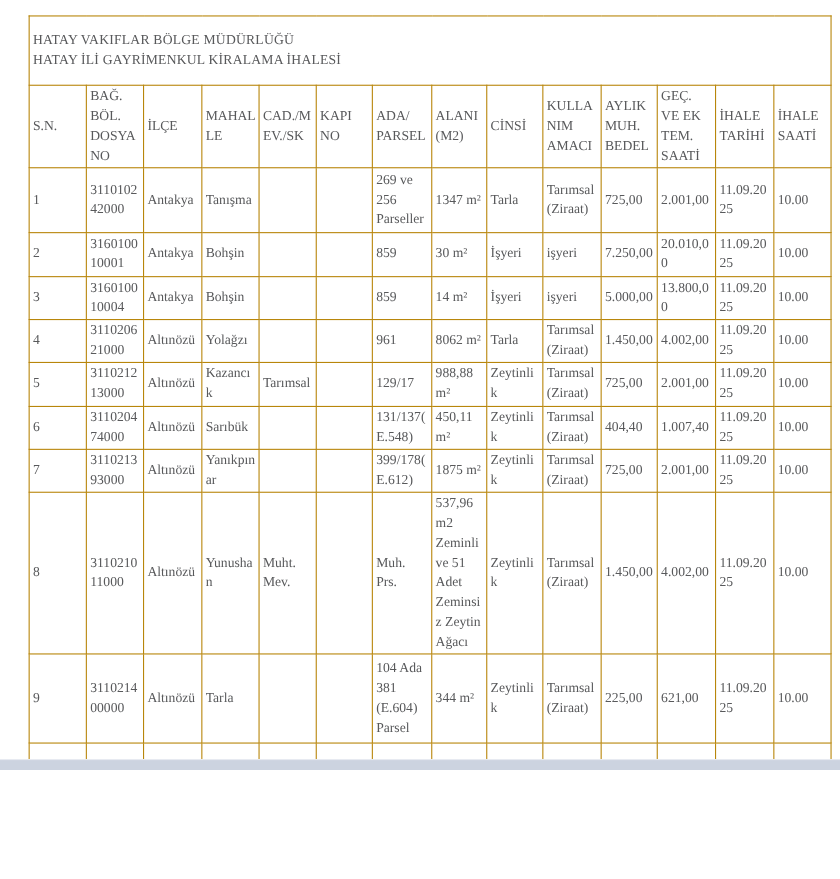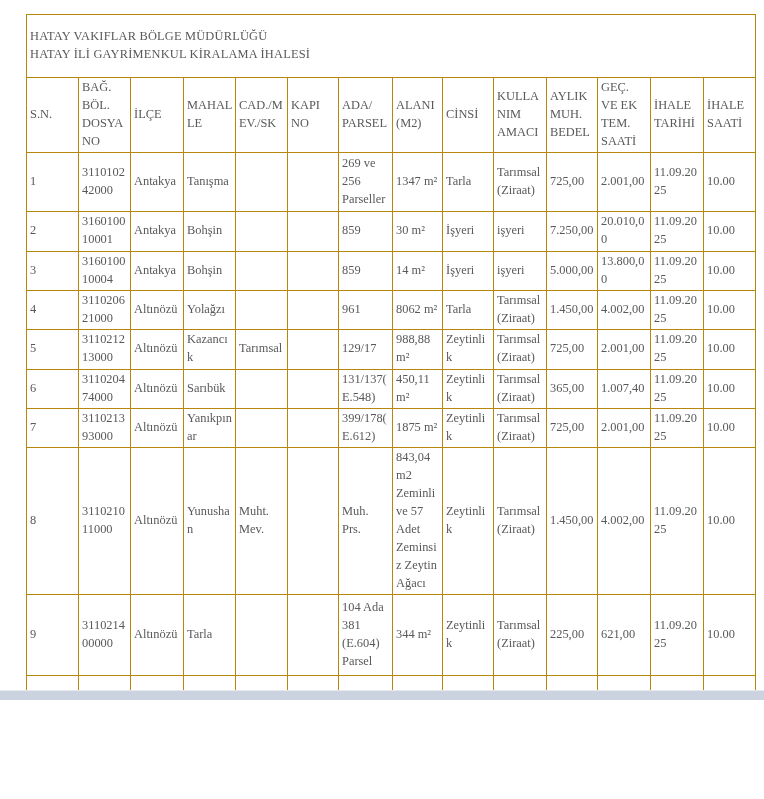--- a/index.html
+++ b/index.html
@@ -192,21 +192,21 @@
           <td>6</td>
           <td>311020474000</td>
           <td>Altınözü</td>
           <td>Sarıbük</td>
           <td></td>
           <td></td>
           <td>131/137(E.548)</td>
           <td>450,11 m²</td>
           <td>Zeytinlik</td>
           <td>Tarımsal (Ziraat)</td>
-          <td>365,00</td>
+          <td>404,40</td>
           <td>1.007,40</td>
           <td>11.09.2025</td>
           <td>10.00</td>
         </tr>
         <tr style="height: 39px;">
           <td>7</td>
           <td>311021393000</td>
           <td>Altınözü</td>
           <td>Yanıkpınar</td>
           <td></td>
@@ -221,21 +221,21 @@
           <td>10.00</td>
         </tr>
         <tr style="height: 145px;">
           <td>8</td>
           <td>311021011000</td>
           <td>Altınözü</td>
           <td>Yunushan</td>
           <td>Muht. Mev.</td>
           <td></td>
           <td>Muh. Prs.</td>
-          <td>843,04 m2 Zeminli ve 57 Adet Zeminsiz Zeytin Ağacı</td>
+          <td>537,96 m2 Zeminli ve 51 Adet Zeminsiz Zeytin Ağacı</td>
           <td>Zeytinlik</td>
           <td>Tarımsal (Ziraat)</td>
           <td>1.450,00</td>
           <td>4.002,00</td>
           <td>11.09.2025</td>
           <td>10.00</td>
         </tr>
         <tr style="height: 81px;">
           <td>9</td>
           <td>311021400000</td>

